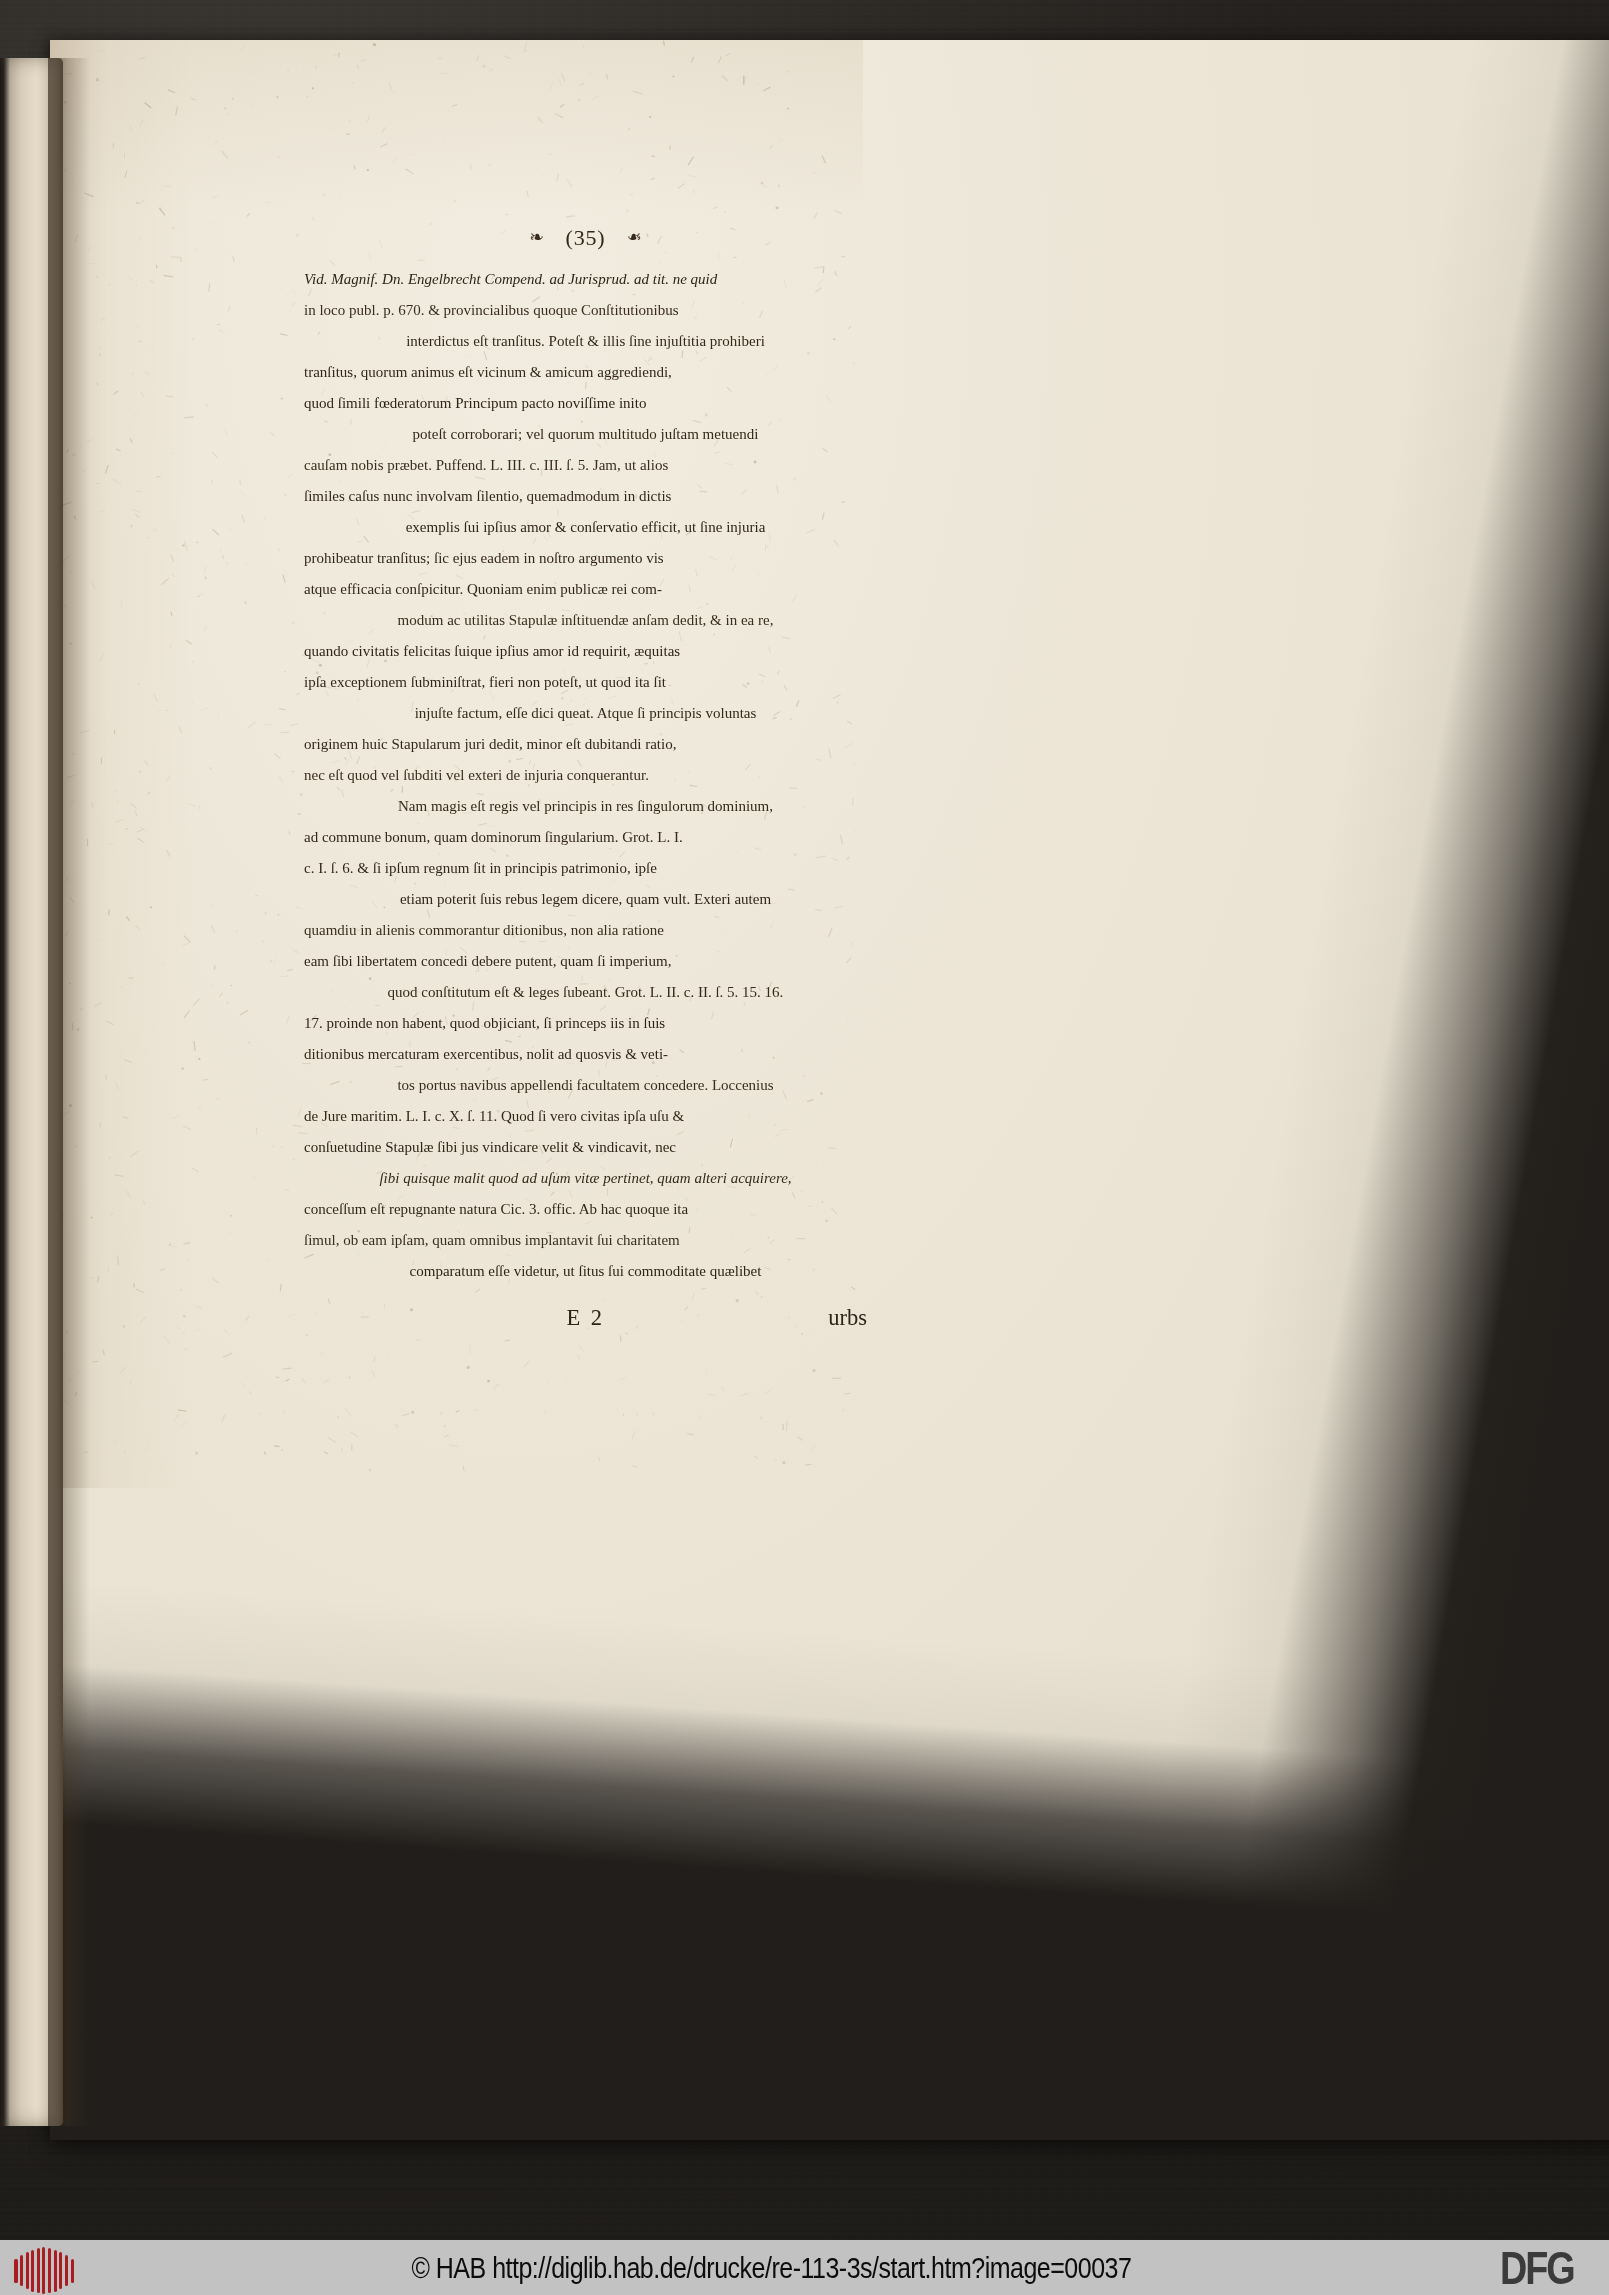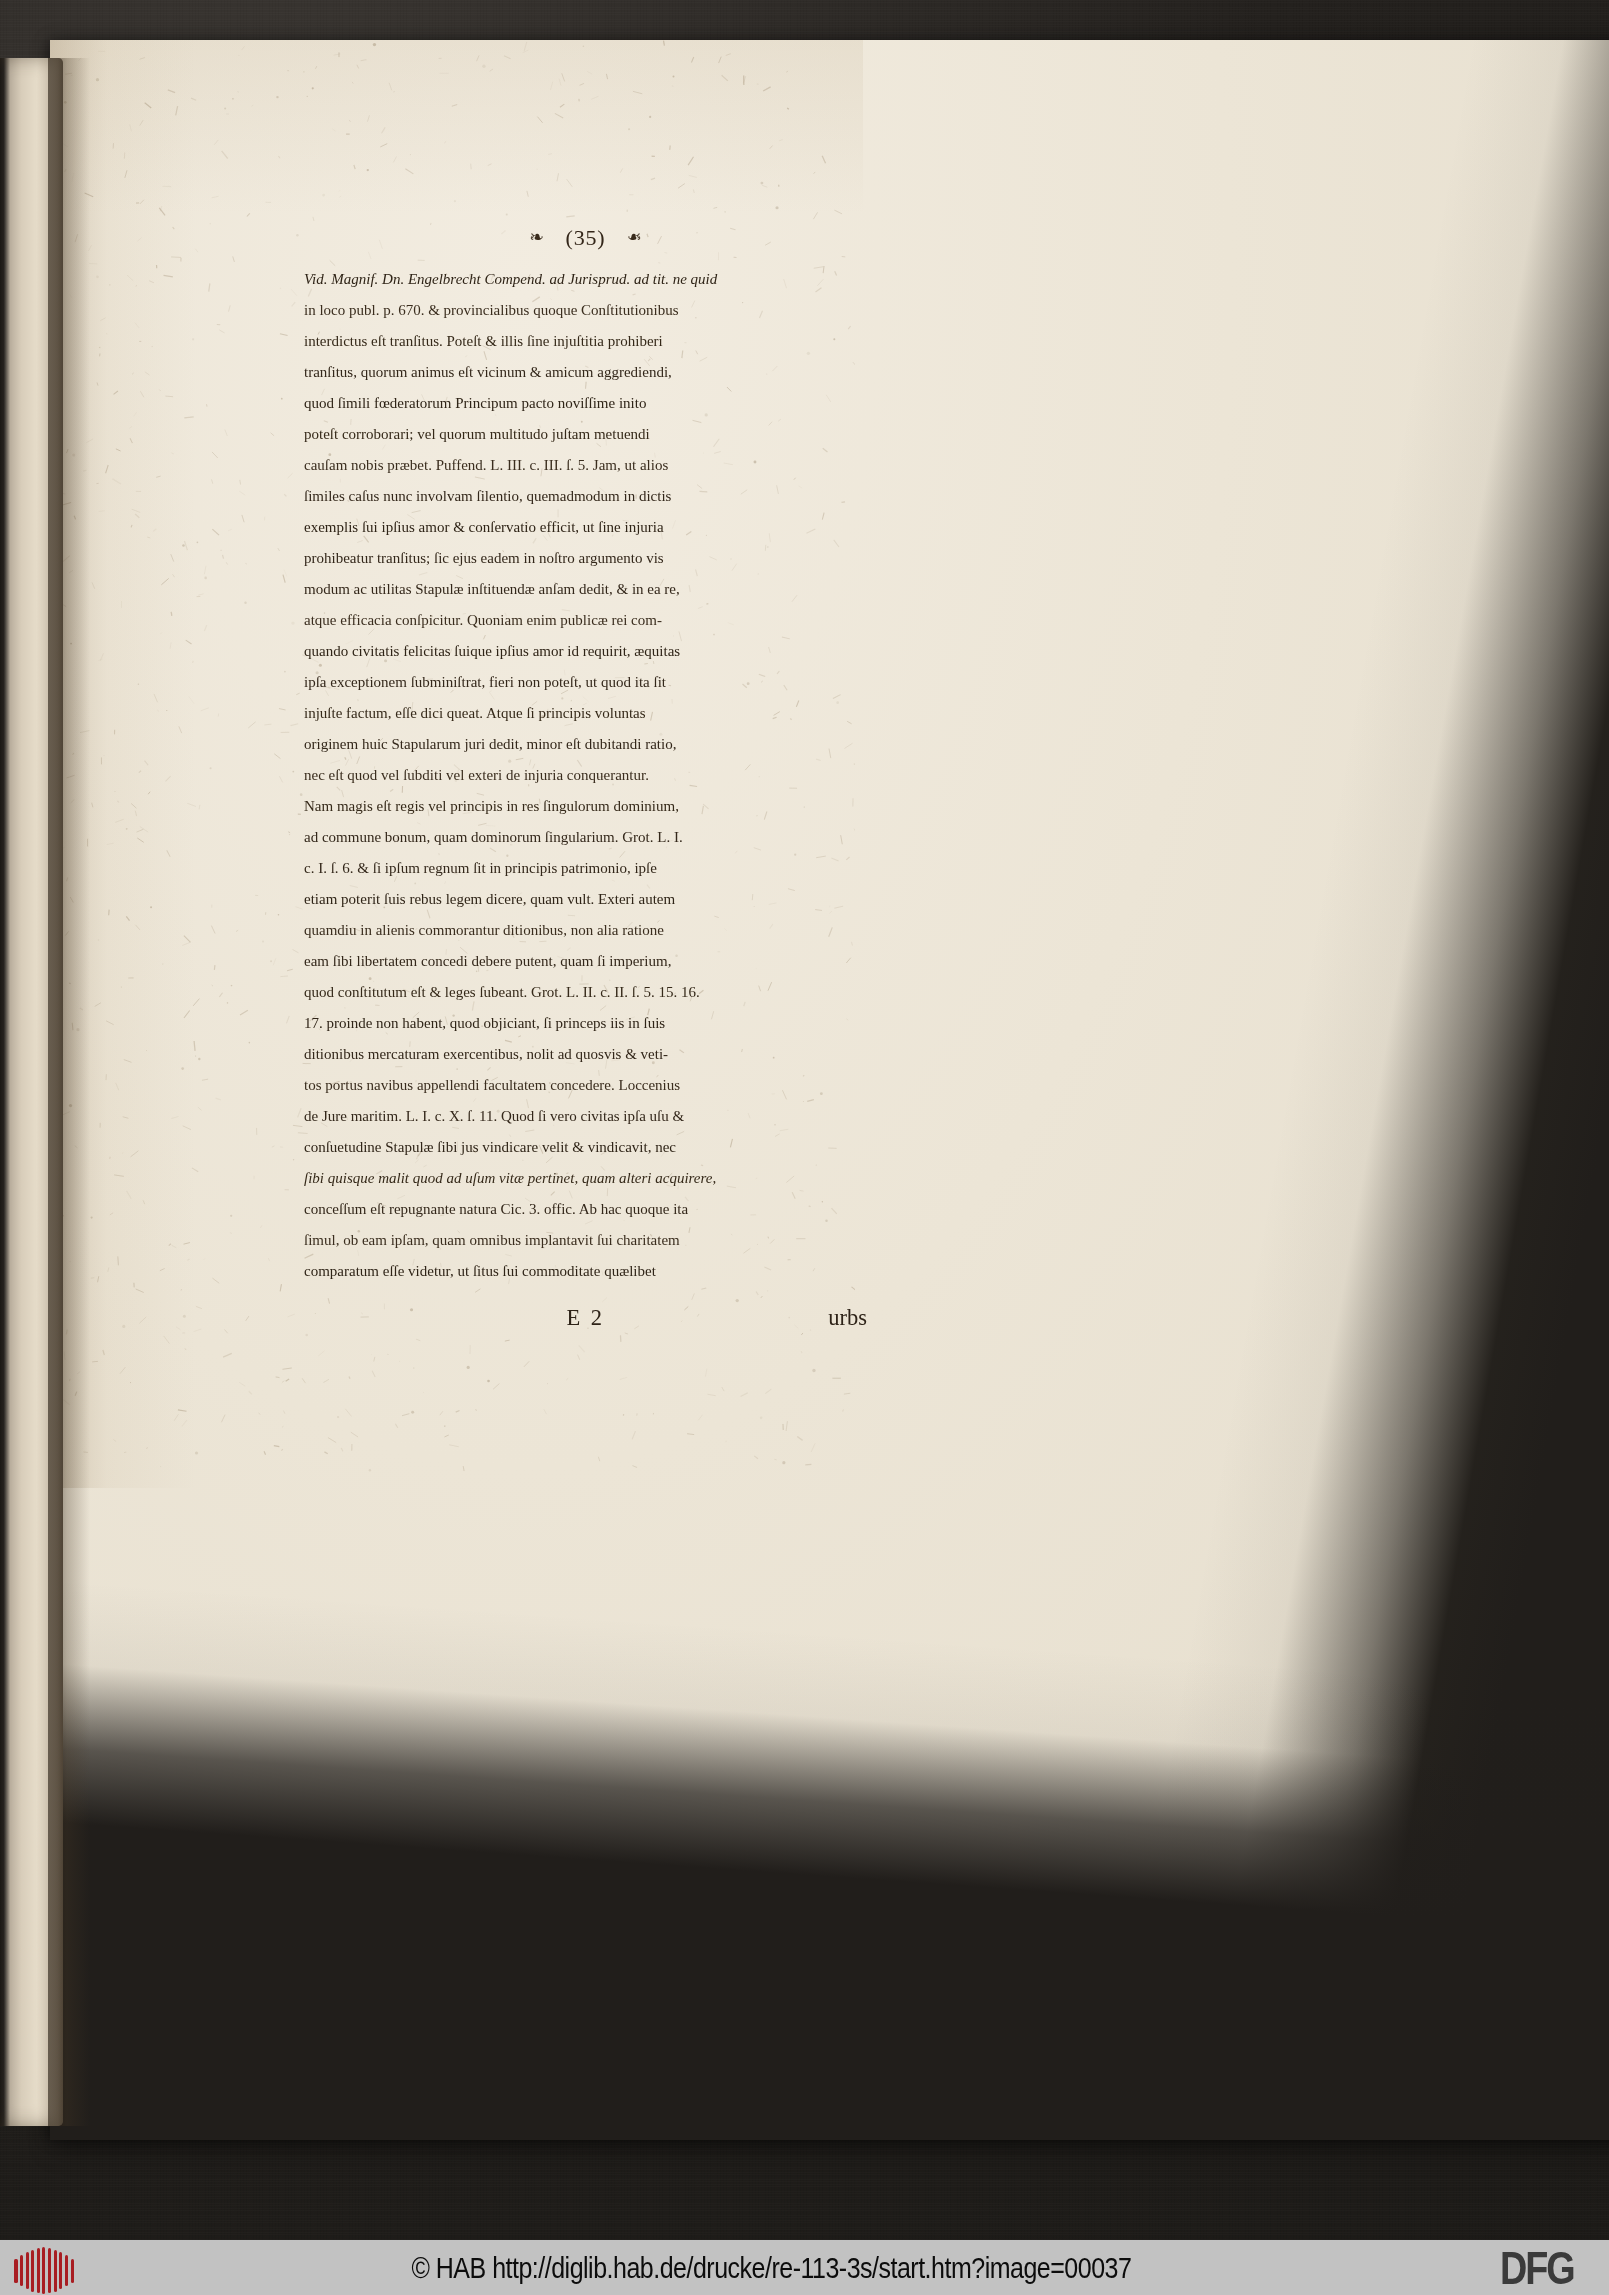--- a/index.html
+++ b/index.html
@@ -121,21 +121,21 @@
   .line{
     font-size:15px;
     line-height:31px;
     white-space:nowrap;
     color:#33271a;
     text-rendering:optimizeLegibility;
   }
   .line.i{ font-style:italic; }
 
   
-  .line:nth-child(3n)   { color:#352919; }
+  .line:nth-child(3n)   { color:#352919;text-align:center; }
   .line:nth-child(4n+1) { color:#2f2417; }
   .line:nth-child(5n+2) { color:#3a2d1e; }
 
   #foot-row{
     position:relative;
     width:563px;
     height:37px;
     margin-top:18px;
     font-size:22.5px;
   }
@@ -1270,22 +1270,22 @@
       <div class="line i">Vid. Magnif. Dn. Engelbrecht Compend. ad Jurisprud. ad tit. ne quid</div>
       <div class="line">in loco publ. p. 670.  &amp; provincialibus quoque Conſtitutionibus</div>
       <div class="line">interdictus eſt tranſitus.    Poteſt &amp; illis ſine injuſtitia prohiberi</div>
       <div class="line">tranſitus, quorum animus eſt vicinum &amp; amicum aggrediendi,</div>
       <div class="line">quod ſimili fœderatorum Principum pacto noviſſime inito</div>
       <div class="line">poteſt corroborari; vel quorum  multitudo  juſtam metuendi</div>
       <div class="line">cauſam nobis præbet. Puffend. L. III. c. III. ſ. 5.   Jam, ut alios</div>
       <div class="line">ſimiles caſus nunc involvam ſilentio, quemadmodum in dictis</div>
       <div class="line">exemplis ſui ipſius amor &amp; conſervatio efficit, ut ſine injuria</div>
       <div class="line">prohibeatur tranſitus;  ſic ejus eadem in noſtro argumento vis</div>
+      <div class="line">atque efficacia conſpicitur.   Quoniam enim publicæ rei com-</div>
       <div class="line">modum ac utilitas Stapulæ inſtituendæ anſam dedit, &amp; in ea re,</div>
-      <div class="line">atque efficacia conſpicitur.   Quoniam enim publicæ rei com-</div>
       <div class="line">quando civitatis felicitas ſuique ipſius amor id requirit, æquitas</div>
       <div class="line">ipſa exceptionem ſubminiſtrat, fieri non poteſt, ut quod ita ſit</div>
       <div class="line">injuſte factum,  eſſe dici queat.   Atque ſi principis  voluntas</div>
       <div class="line">originem huic Stapularum juri dedit, minor eſt dubitandi ratio,</div>
       <div class="line">nec eſt quod vel ſubditi vel exteri de injuria conquerantur.</div>
       <div class="line">Nam magis eſt regis vel principis in res ſingulorum dominium,</div>
       <div class="line">ad commune bonum, quam dominorum ſingularium. Grot. L. I.</div>
       <div class="line">c. I. ſ. 6. &amp; ſi ipſum regnum ſit in principis patrimonio, ipſe</div>
       <div class="line">etiam poterit ſuis rebus legem dicere, quam vult.    Exteri autem</div>
       <div class="line">quamdiu in alienis commorantur ditionibus, non alia ratione</div>

